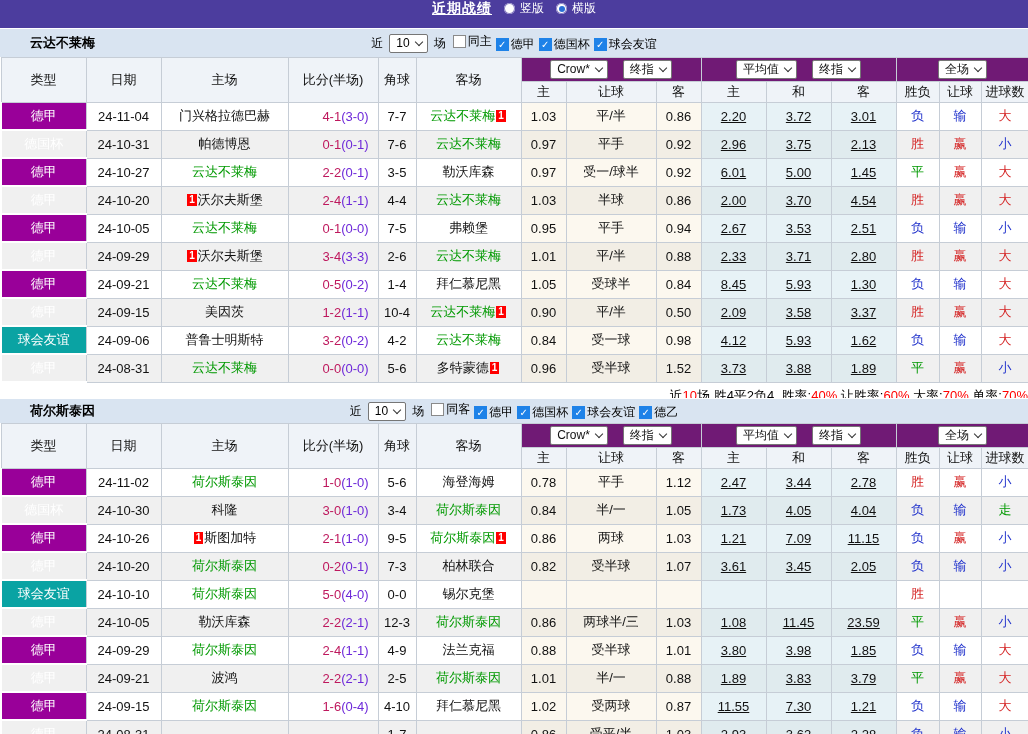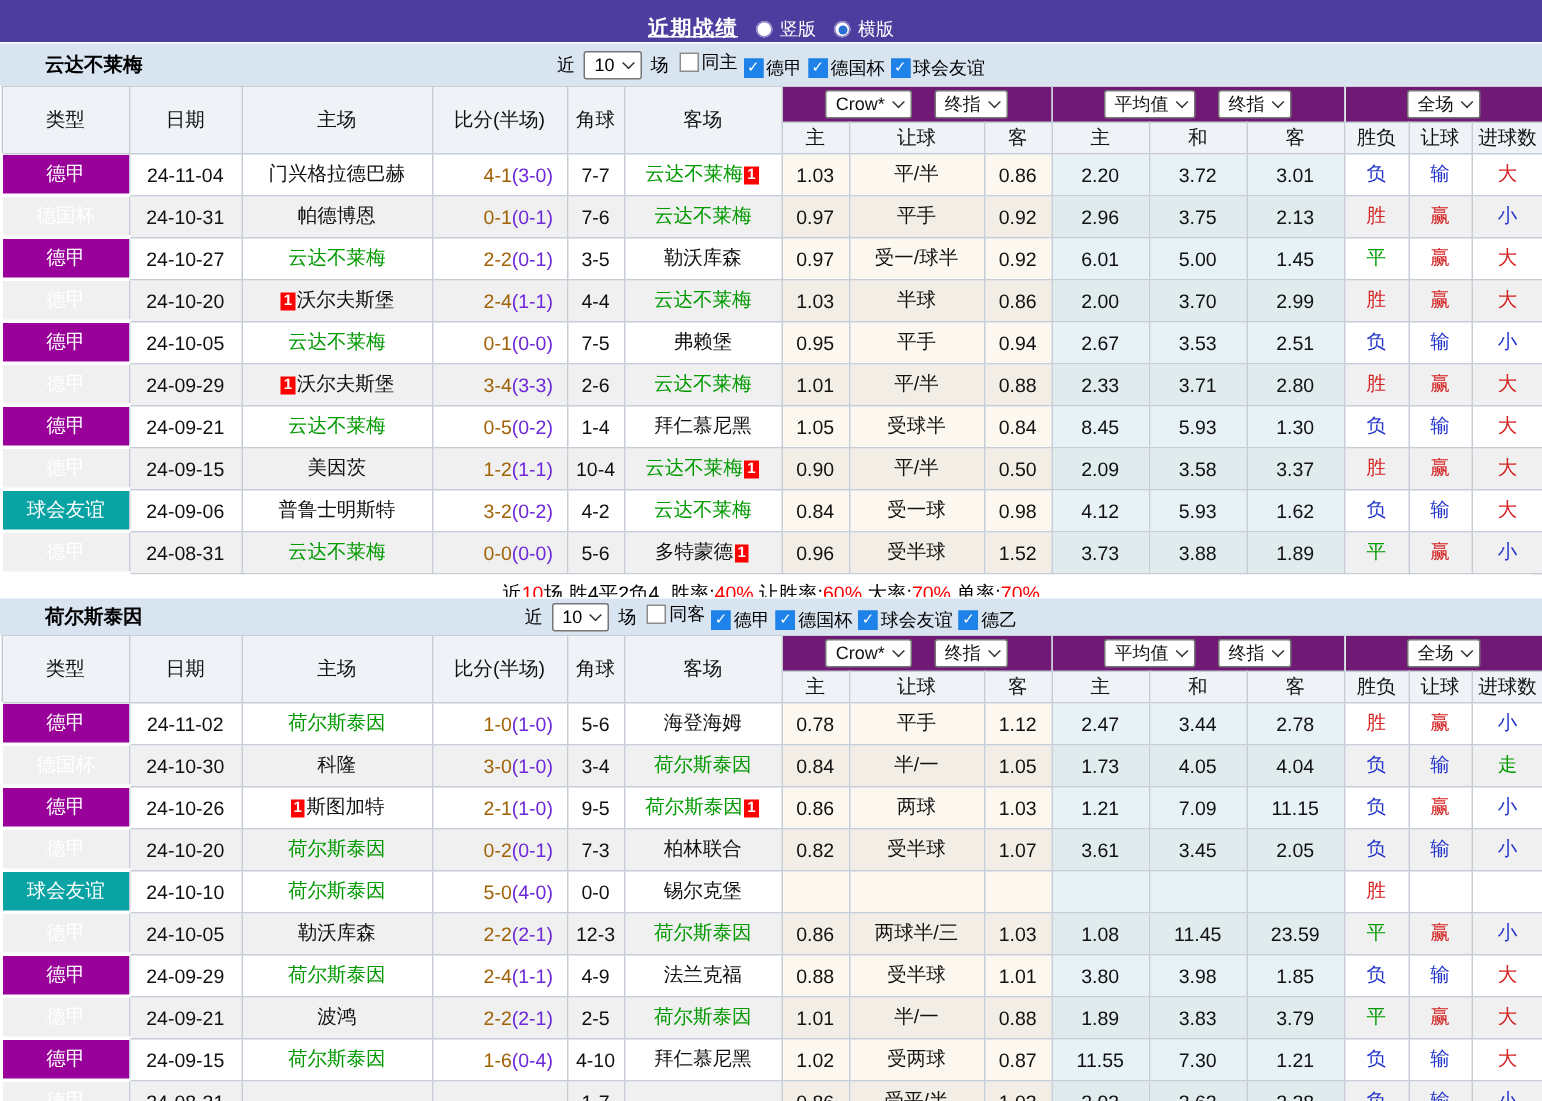--- a/index.html
+++ b/index.html
@@ -1,19 +1,19 @@
 <!DOCTYPE html>
 <html><head>
 <meta charset="utf-8">
 <style>
   html,body{margin:0;padding:0;}
   body{width:1028px;font-family:"Liberation Sans","DejaVu Sans",sans-serif;font-size:13px;color:#222;background:#fff;}
 
   
-  .topbar{height:28px;background:#4c3d9e;display:flex;align-items:flex-end;justify-content:center;gap:12px;color:#fff;}
+  .topbar{height:28px;background:#4c3d9e;display:flex;align-items:flex-start;justify-content:center;gap:12px;color:#fff;}
   .topbar .title{font-weight:bold;font-size:14px;text-decoration:underline;letter-spacing:1px;}
   .radio-group{display:inline-flex;align-items:center;gap:5px;font-size:12px;cursor:default;}
   .radio{width:11px;height:11px;border-radius:50%;background:#fff;display:inline-block;position:relative;box-shadow:0 0 0 1px #8a80c4 inset;}
   .radio.sel::after{content:"";position:absolute;left:2.5px;top:2.5px;width:6px;height:6px;border-radius:50%;background:#2a6fd6;}
 
   
   .filterbar{height:28px;background:#d9e4f1;display:flex;align-items:center;position:relative;border-top:1px solid #fff;}
   .s2 .filterbar{height:24px;}
   .team-name{position:absolute;left:30px;font-weight:bold;color:#000;font-size:13px;}
   .filters{margin:0 auto;display:flex;align-items:center;gap:3px;font-size:12px;color:#000;}
@@ -27,29 +27,29 @@
   table{border-collapse:collapse;table-layout:fixed;width:1028px;}
   th,td{border:1px solid #c6cdd6;text-align:center;padding:0;overflow:hidden;white-space:nowrap;}
   thead th{background:#eff3f8;font-weight:normal;font-size:13px;color:#111;}
   tr.selrow th{height:23px;}
   tr.subrow th{height:20px;}
   .selcell{background:#701a75;}
   .selwrap{display:flex;justify-content:center;align-items:center;gap:9px;}
   tbody td{height:26px;font-size:13px;color:#111;background:#fff;}
   tr.even td{background:#f0f0f0;}
   td.c-odds{background:#fcf8ef;}  tr.even td.c-odds{background:#f2eee5;}
-  td.c-avg{background:#e7f2f6;}   tr.even td.c-avg{background:#e0ebee;}
+  td.c-avg{background:#e7f2f6;text-decoration:underline;}   tr.even td.c-avg{background:#e0ebee;}
   td.type{color:#fff;border-left:2px solid #fff;border-bottom:2px solid #fff;font-size:13px;}
   .t-dejia{background:#990099;} .t-cup{background:#9a1717;} .t-fr{background:#0aa3a3;}
   .team-green{color:#009900;}
-  .ft{color:#a16207;margin-left:25px;} .ht{color:#6d28d9;}
+  .ft{color:#be185d;margin-left:25px;} .ht{color:#6d28d9;}
   .badge{background:#ff0000;color:#fff;font-size:10px;line-height:12px;padding:0 2px;margin:0 1px;display:inline-block;font-weight:bold;vertical-align:1px;}
   .c-r{color:#d42222;} .c-b{color:#2233cc;} .c-g{color:#009900;}
 
-  .summary{height:15px;line-height:25px;text-align:center;font-size:13px;color:#000;background:#fff;border-radius:11px;}
+  .summary{height:15px;line-height:25px;text-align:right;font-size:13px;color:#000;background:#fff;border-radius:11px;}
   .summary .red{color:#ff0000;}
 </style>
 </head>
 <body>
 
 <div class="topbar">
   <span class="title">近期战绩</span>
   <span class="radio-group">
     <span class="radio"></span>
     <span>竖版</span>
@@ -213,21 +213,21 @@
           <td>24-10-20</td>
           <td><span class="badge">1</span><span>沃尔夫斯堡</span></td>
           <td><span class="ft">2-4</span><span class="ht">(1-1)</span></td>
           <td>4-4</td>
           <td><span class="team-green">云达不莱梅</span></td>
           <td class="c-odds">1.03</td>
           <td class="c-odds">半球</td>
           <td class="c-odds">0.86</td>
           <td class="c-avg">2.00</td>
           <td class="c-avg">3.70</td>
-          <td class="c-avg">2.99</td>
+          <td class="c-avg">4.54</td>
           <td class="c-r">胜</td>
           <td class="c-r">赢</td>
           <td class="c-r">大</td>
         </tr>
         <tr>
           <td class="type t-dejia">德甲</td>
           <td>24-10-05</td>
           <td><span class="team-green">云达不莱梅</span></td>
           <td><span class="ft">0-1</span><span class="ht">(0-0)</span></td>
           <td>7-5</td>

